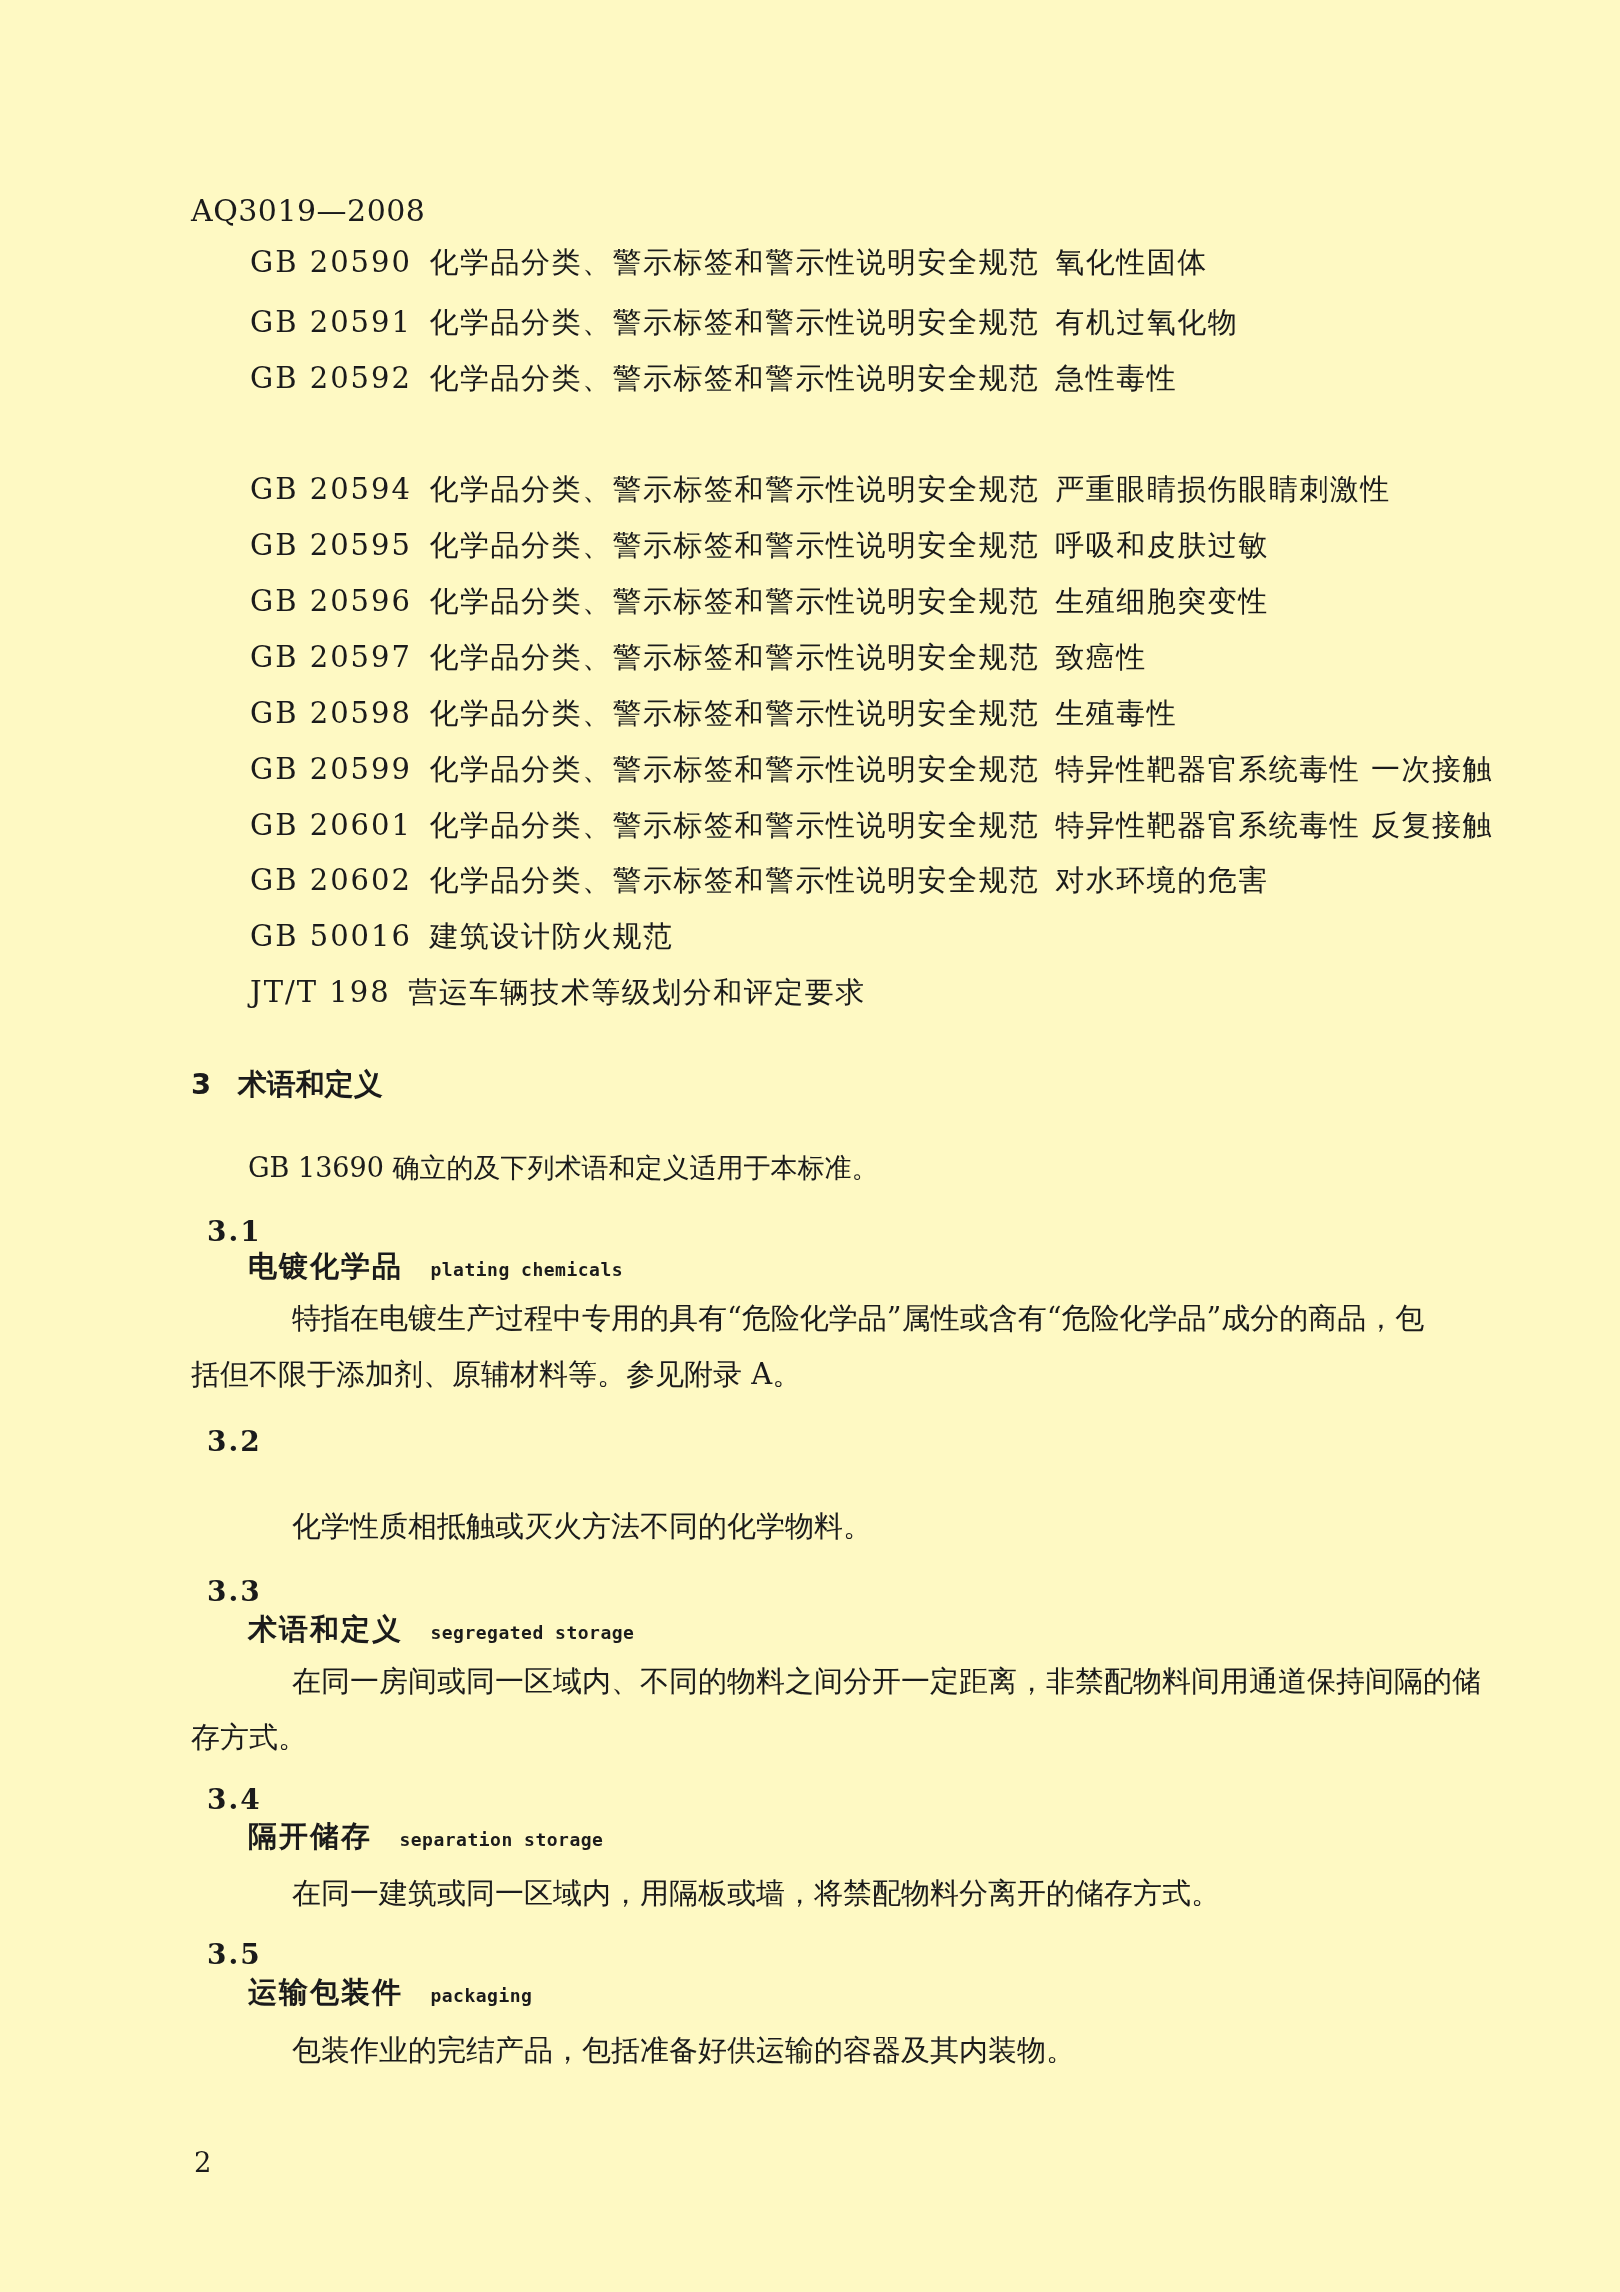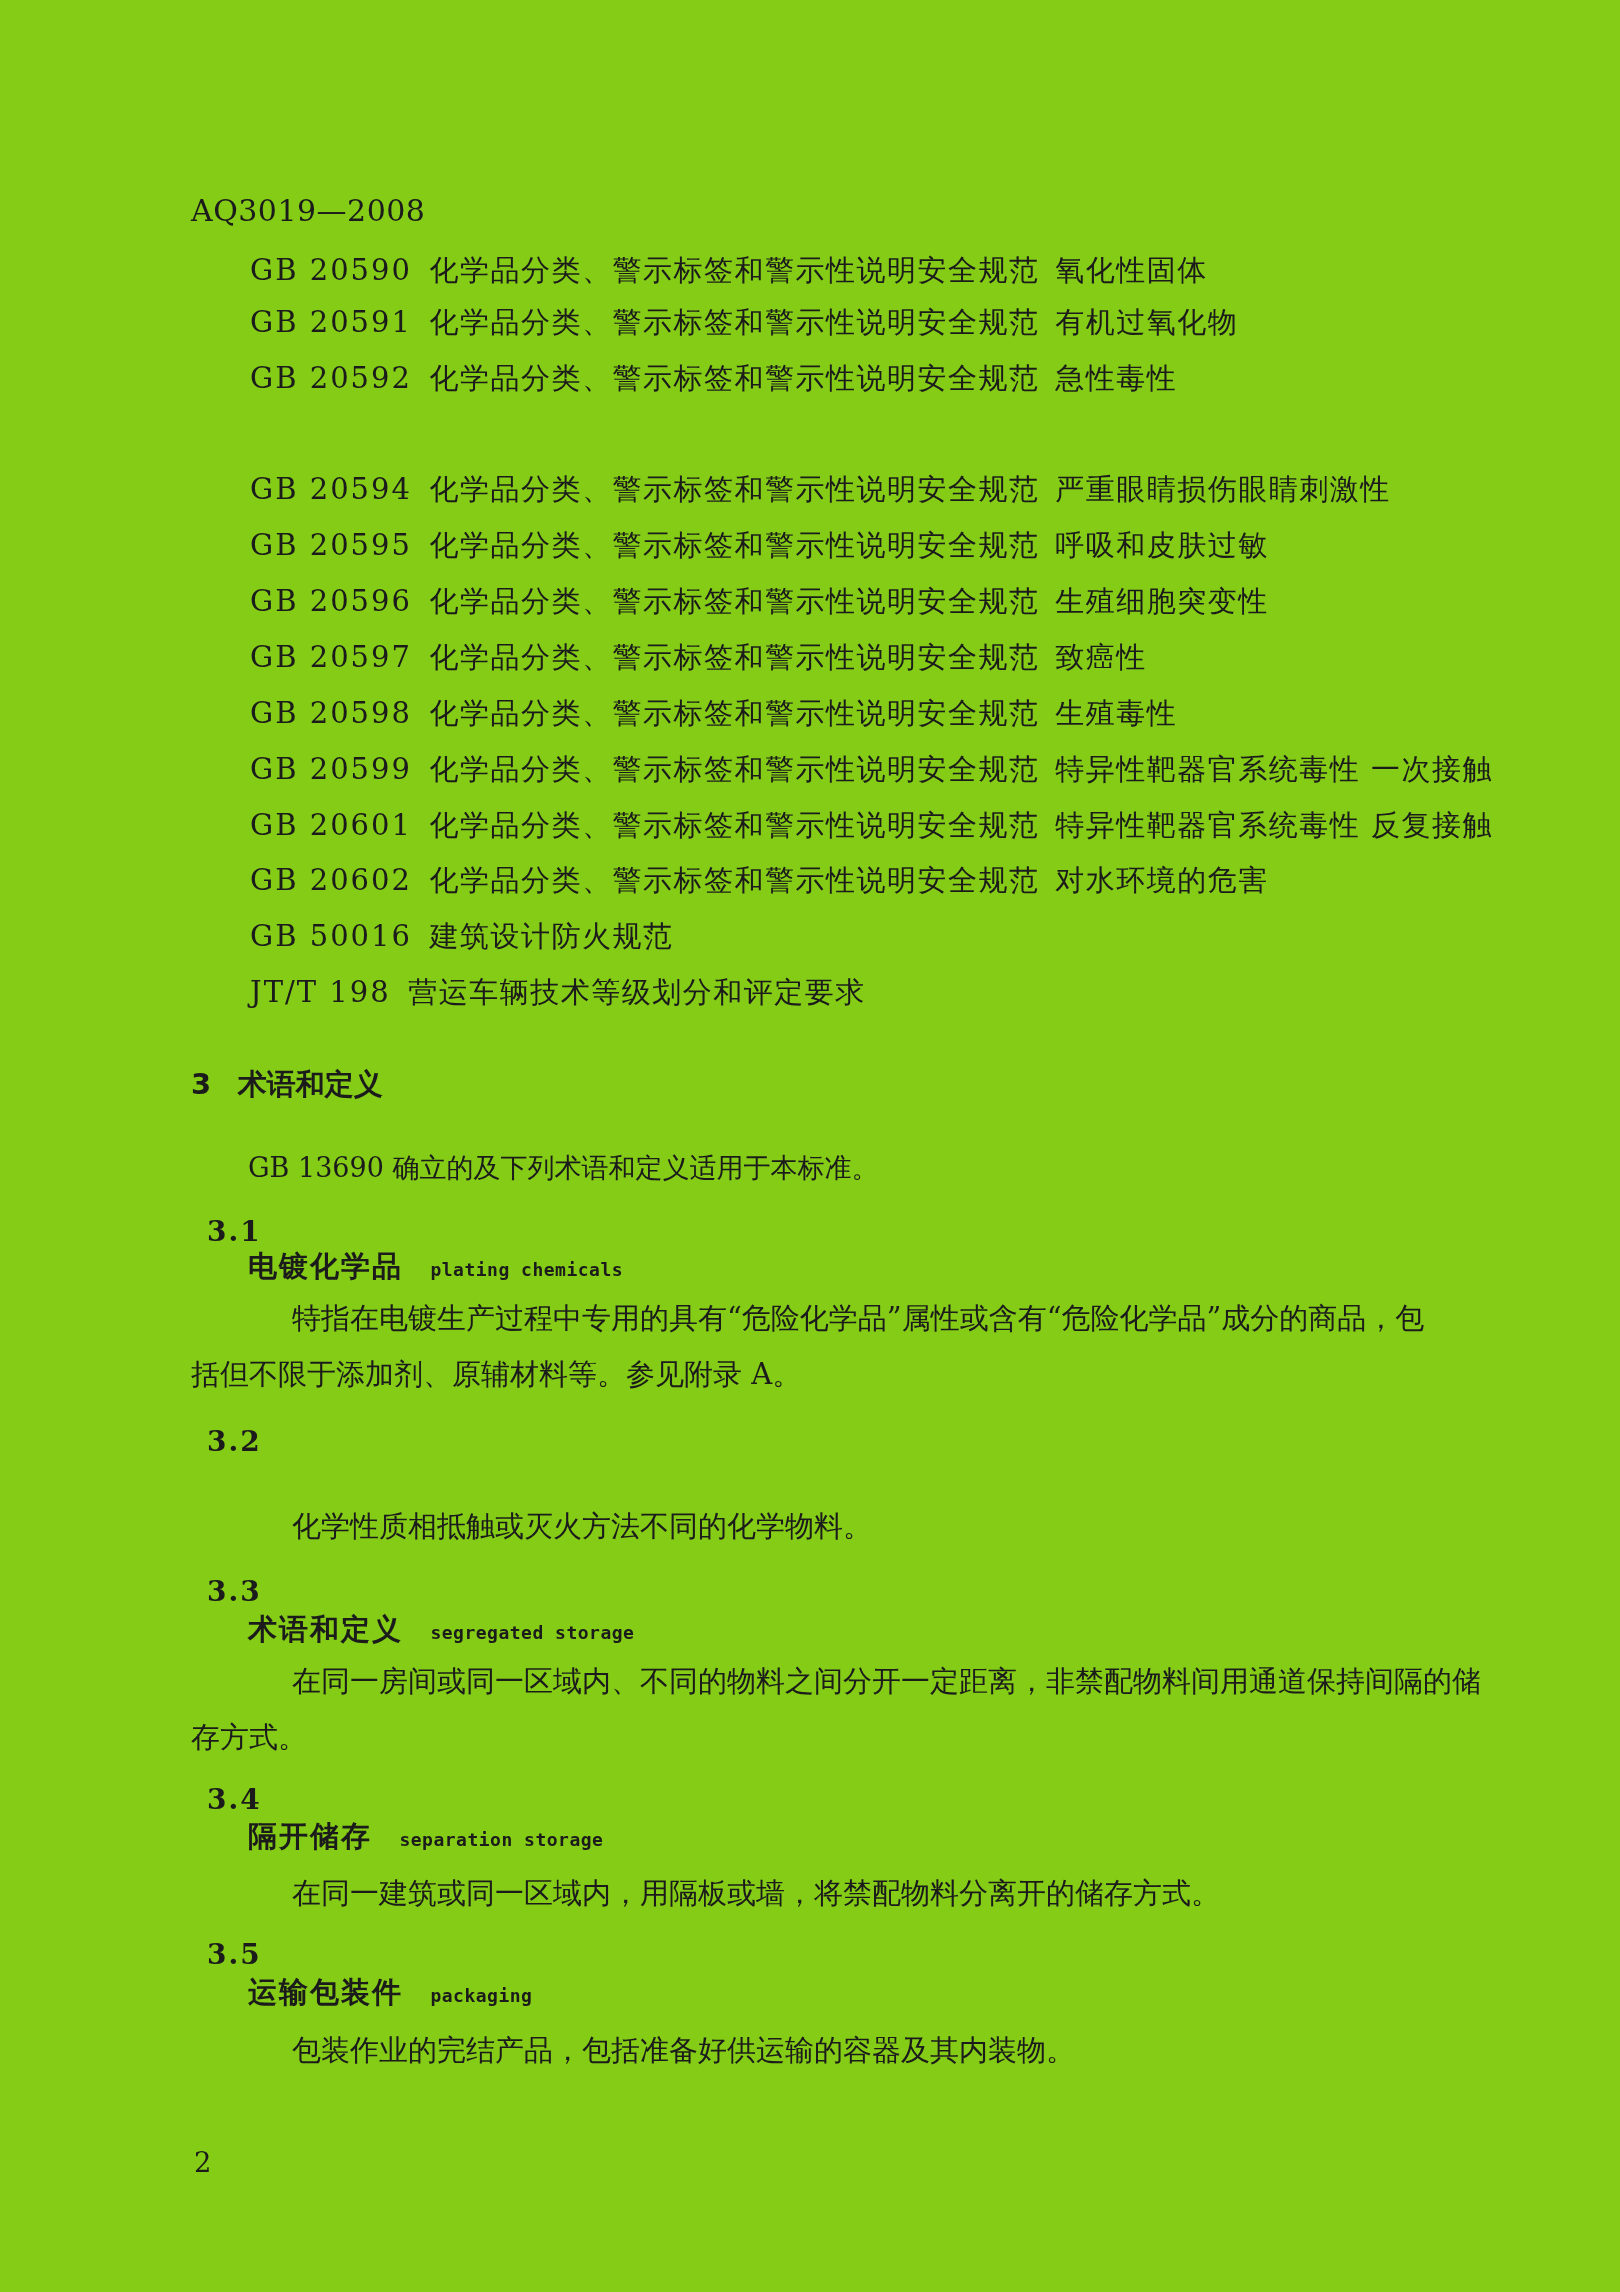--- a/index.html
+++ b/index.html
@@ -4,21 +4,21 @@
 <style>
   html, body {
     margin: 0;
     padding: 0;
     background: #ffffff;
   }
   .page {
     position: relative;
     width: 1620px;
     height: 2293px;
-    background: #84cc16;
+    background: #fef9c3;
     color: #1b1b1b;
     font-family: "DejaVu Serif", "Liberation Serif", serif;
     overflow: hidden;
   }
   .abs {
     position: absolute;
     white-space: pre;
     line-height: 1.15;
   }
   .doc-header {
@@ -92,21 +92,21 @@
     font-size: 27.4px;
   }
 </style>
 </head>
 <body>
 
 <div class="page">
 
   <div class="abs doc-header">AQ3019—2008</div>
 
-  <div class="abs ref-line" style="top:254px"><span class="ref-code">GB 20590</span><span class="ref-title">化学品分类、警示标签和警示性说明安全规范</span><span class="ref-subtitle">氧化性固体</span></div>
+  <div class="abs ref-line" style="top:246px"><span class="ref-code">GB 20590</span><span class="ref-title">化学品分类、警示标签和警示性说明安全规范</span><span class="ref-subtitle">氧化性固体</span></div>
   <div class="abs ref-line" style="top:306px"><span class="ref-code">GB 20591</span><span class="ref-title">化学品分类、警示标签和警示性说明安全规范</span><span class="ref-subtitle">有机过氧化物</span></div>
   <div class="abs ref-line" style="top:362px"><span class="ref-code">GB 20592</span><span class="ref-title">化学品分类、警示标签和警示性说明安全规范</span><span class="ref-subtitle">急性毒性</span></div>
   <div class="abs ref-line" style="top:473px"><span class="ref-code">GB 20594</span><span class="ref-title">化学品分类、警示标签和警示性说明安全规范</span><span class="ref-subtitle">严重眼睛损伤眼睛刺激性</span></div>
   <div class="abs ref-line" style="top:529px"><span class="ref-code">GB 20595</span><span class="ref-title">化学品分类、警示标签和警示性说明安全规范</span><span class="ref-subtitle">呼吸和皮肤过敏</span></div>
   <div class="abs ref-line" style="top:585px"><span class="ref-code">GB 20596</span><span class="ref-title">化学品分类、警示标签和警示性说明安全规范</span><span class="ref-subtitle">生殖细胞突变性</span></div>
   <div class="abs ref-line" style="top:641px"><span class="ref-code">GB 20597</span><span class="ref-title">化学品分类、警示标签和警示性说明安全规范</span><span class="ref-subtitle">致癌性</span></div>
   <div class="abs ref-line" style="top:697px"><span class="ref-code">GB 20598</span><span class="ref-title">化学品分类、警示标签和警示性说明安全规范</span><span class="ref-subtitle">生殖毒性</span></div>
   <div class="abs ref-line" style="top:753px"><span class="ref-code">GB 20599</span><span class="ref-title">化学品分类、警示标签和警示性说明安全规范</span><span class="ref-subtitle">特异性靶器官系统毒性 一次接触</span></div>
   <div class="abs ref-line" style="top:809px"><span class="ref-code">GB 20601</span><span class="ref-title">化学品分类、警示标签和警示性说明安全规范</span><span class="ref-subtitle">特异性靶器官系统毒性 反复接触</span></div>
   <div class="abs ref-line" style="top:864px"><span class="ref-code">GB 20602</span><span class="ref-title">化学品分类、警示标签和警示性说明安全规范</span><span class="ref-subtitle">对水环境的危害</span></div>

